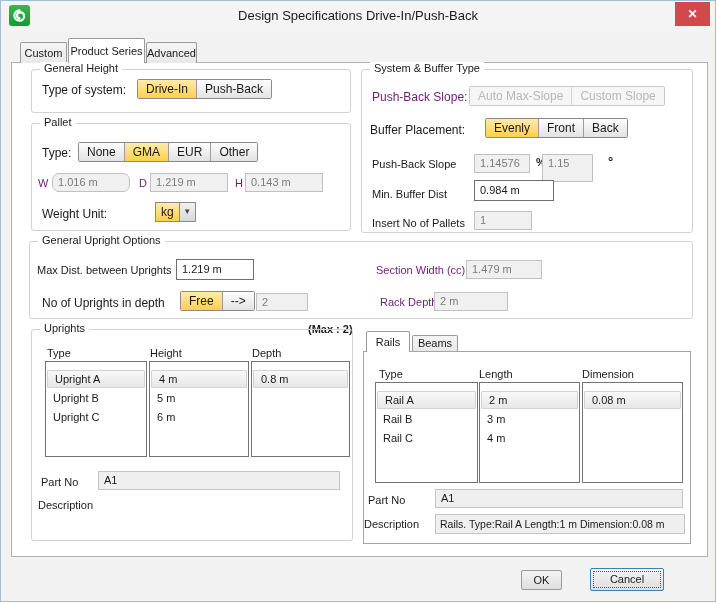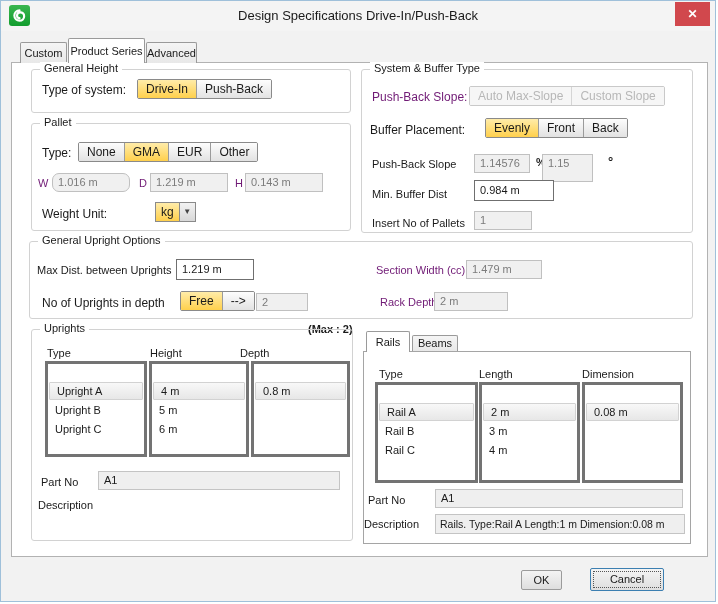--- a/index.html
+++ b/index.html
@@ -39,21 +39,21 @@
   
   .inp{position:absolute;border:1px solid #6f6f6f;background:#fff;font-size:11px;padding:2px 5px;overflow:hidden;white-space:nowrap;}
   .inp.dis{border-color:#c0c0c0;background:#f0f0f0;color:#7b7b7b;}
   .fld{position:absolute;border:1px solid #c4c4c4;background:#efefef;font-size:11px;padding:2px 5px;overflow:hidden;white-space:nowrap;}
   
   .dd{position:absolute;display:inline-flex;height:20px;}
   .dd .ddval{border:1px solid #8a8a8a;background:linear-gradient(#ffeca9,#ffd04c);font-size:12px;padding:1px 5px;line-height:17px;margin-left:35px;}
   .dd .ddbtn{width:16px;border:1px solid #8a8a8a;border-left:none;background:linear-gradient(#f2f2f2,#d8d8d8);
     font-size:8px;text-align:center;line-height:18px;color:#444;}
   
-  .list{position:absolute;background:#fff;border:3px solid #737373;padding-top:18px;}
+  .list{position:absolute;background:#fff;border:1px solid #737373;padding-top:8px;}
   .rowi{height:19px;line-height:19px;padding-left:7px;font-size:11px;white-space:nowrap;}
   .rowi.sel{background:linear-gradient(#f8f8f8,#e7e7e7);border:1px solid #d2d2d2;height:18px;line-height:16px;margin:0 1px 1px 1px;border-radius:1px;}
   
   .stab{position:absolute;border:1px solid #9a9a9a;border-bottom:none;border-radius:2px 2px 0 0;
     background:linear-gradient(#f5f5f5,#e8e8e8);font-size:11px;text-align:center;}
   .railspanel{position:absolute;border:1px solid #a5a5a5;background:#fff;}
   
   .btn{position:absolute;font-size:11px;text-align:center;border:1px solid #9b9b9b;border-radius:2px;
     background:linear-gradient(#f4f4f4,#dedede);}
   .btn.focus{border:1px solid #3c7fb1;outline:1px dotted #555;outline-offset:-4px;}
@@ -147,21 +147,21 @@
     <div class="inp dis" style="left:226px;top:51px;width:52px;height:18px;">2</div>
     <span class="lbl bold" style="left:278px;top:53px;margin-top:28px;">(Max : 2)</span>
     <span class="lbl gray" style="left:350px;top:54px;">Rack Depth</span>
     <div class="inp dis" style="left:404px;top:50px;width:74px;height:19px;">2 m</div>
   </div>
 
   <div class="grp" style="left:30px;top:328px;width:322px;height:212px;">
     <span class="cap">Uprights</span>
     <span class="lbl" style="left:15px;top:17px;">Type</span>
     <span class="lbl" style="left:118px;top:17px;">Height</span>
-    <span class="lbl" style="left:208px;top:17px;">Depth</span>
+    <span class="lbl" style="left:220px;top:17px;">Depth</span>
     <div class="list" style="left:13px;top:31px;width:102px;height:96px;">
       <div class="rowi sel">Upright A</div>
       <div class="rowi">Upright B</div>
       <div class="rowi">Upright C</div>
     </div>
     <div class="list" style="left:117px;top:31px;width:100px;height:96px;">
       <div class="rowi sel">4 m</div>
       <div class="rowi">5 m</div>
       <div class="rowi">6 m</div>
     </div>

